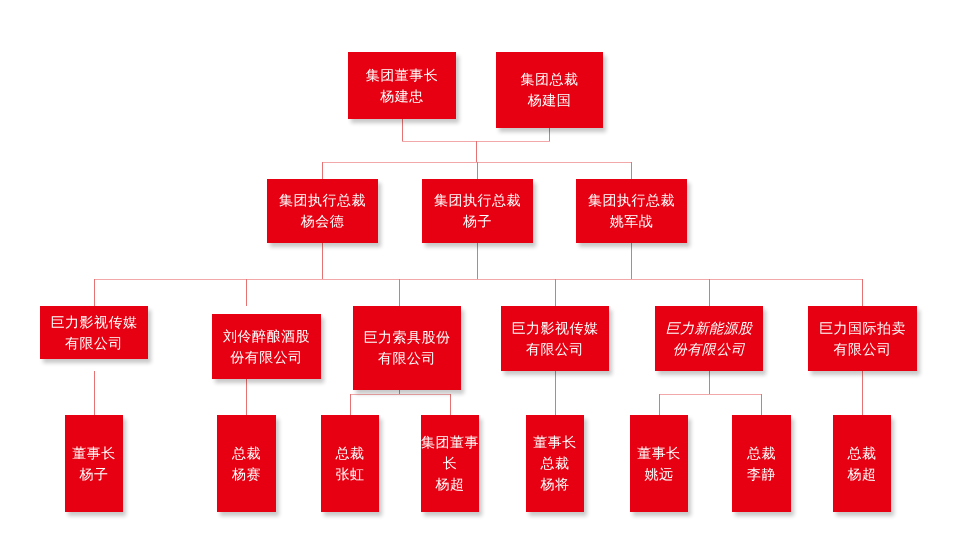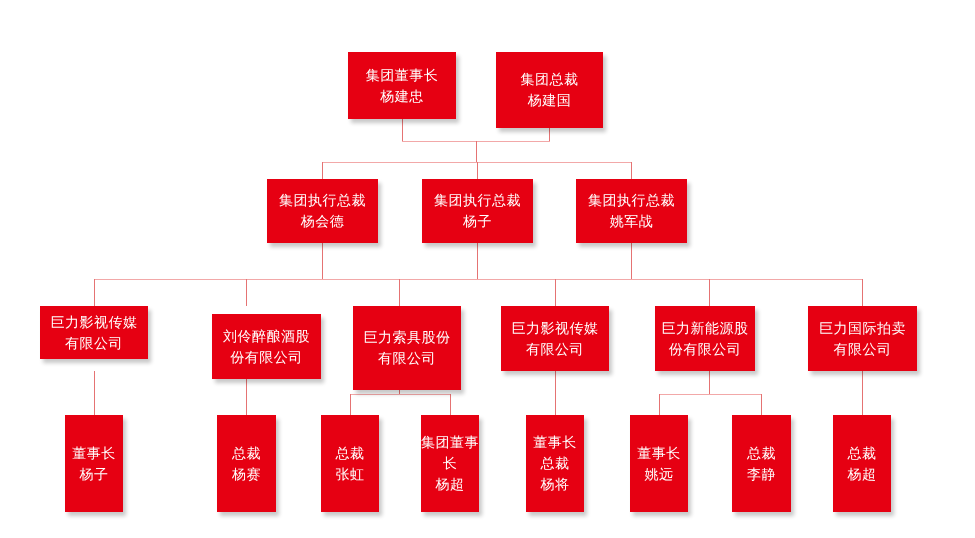--- a/index.html
+++ b/index.html
@@ -92,21 +92,21 @@
     <div class="node level-2" style="left: 576px; top: 179px; width: 111px; height: 64px;"><span>集团执行总裁
 姚军战</span></div>
     <div class="node level-3" style="left: 40px; top: 306px; width: 108px; height: 53px;"><span>巨力影视传媒
 有限公司</span></div>
     <div class="node level-3" style="left: 192px; top: 314px; width: 109px; height: 65px; margin-left: 20px;"><span>刘伶醉酿酒股
 份有限公司</span></div>
     <div class="node level-3" style="left: 353px; top: 306px; width: 108px; height: 84px;"><span>巨力索具股份
 有限公司</span></div>
     <div class="node level-3" style="left: 501px; top: 306px; width: 108px; height: 65px;"><span>巨力影视传媒
 有限公司</span></div>
-    <div class="node level-3" style="left: 655px; top: 306px; width: 100px; height: 65px;"><span>巨力新能源股
+    <div class="node level-3" style="left: 655px; top: 306px; width: 108px; height: 65px; font-style: italic;"><span>巨力新能源股
 份有限公司</span></div>
     <div class="node level-3" style="left: 808px; top: 306px; width: 109px; height: 65px;"><span>巨力国际拍卖
 有限公司</span></div>
     <div class="node level-4" style="left: 65px; top: 415px; width: 58px; height: 97px;"><span>董事长
 杨子</span></div>
     <div class="node level-4" style="left: 217px; top: 415px; width: 59px; height: 97px;"><span>总裁
 杨赛</span></div>
     <div class="node level-4" style="left: 321px; top: 415px; width: 58px; height: 97px;"><span>总裁
 张虹</span></div>
     <div class="node level-4" style="left: 421px; top: 415px; width: 58px; height: 97px;"><span>集团董事长

